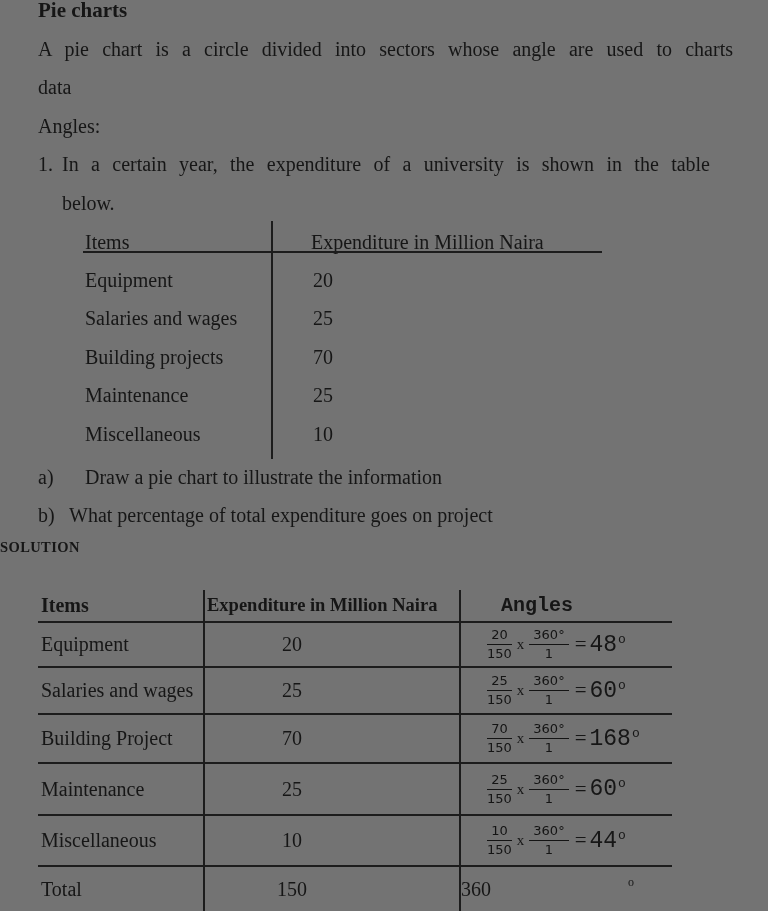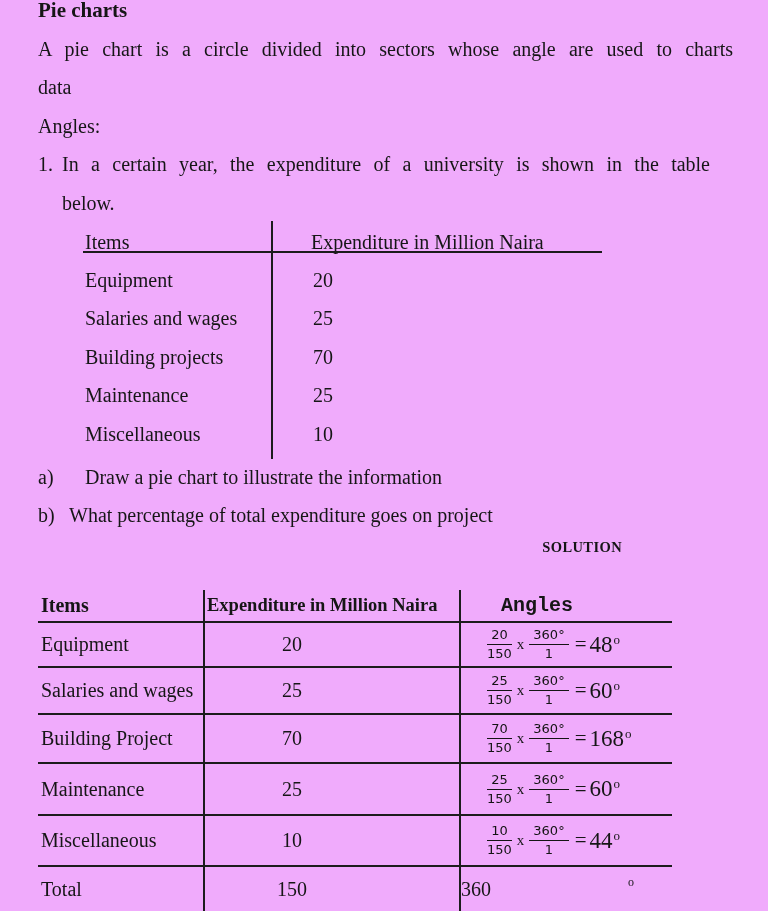--- a/index.html
+++ b/index.html
@@ -1,38 +1,38 @@
 <!DOCTYPE html>
 <html><head>
 <meta charset="utf-8">
 <style>
   html,body{margin:0;padding:0;background:#ffffff;}
   .page{
     position:relative;
     width:768px;height:911px;
-    background:#f0abfc;
+    background:#737373;
     font-family:"Liberation Serif", serif;
     color:#161616;
     font-size:20px;
     overflow:hidden;
   }
   .abs{position:absolute;}
   .doc-title{left:38px;top:-3px;font-weight:bold;font-size:21px;line-height:26px;}
   .flowline{line-height:38.4px;white-space:nowrap;}
   .jline{text-align:justify;text-align-last:justify;line-height:38.4px;}
   .hang-label{position:absolute;left:0;top:0;}
   
   .t1{left:85px;top:223px;width:545px;height:234px;}
   .t1-vline{position:absolute;left:186px;top:-2px;height:238px;width:2px;background:#1c1c1c;}
   .t1-underline{position:absolute;left:-2px;top:28px;width:519px;height:2px;background:#1c1c1c;}
   .t1-row{display:flex;height:38.4px;align-items:center;}
   .t1-c1{width:186px;}
   .t1-c2{padding-left:42px;}
   
-  .solution{left:0;top:539px;width:622px;text-align:right;font-weight:bold;font-size:14.5px;letter-spacing:0.4px;}
+  .solution{left:0;top:539px;width:622px;text-align:left;font-weight:bold;font-size:14.5px;letter-spacing:0.4px;}
   
   .st{
     left:38px;top:590px;width:634px;height:321px;
     display:grid;
     grid-template-columns:165px 256px 213px;
     grid-template-rows:33px 45px 47px 49px 52px 51px auto;
   }
   .st-cell{
     box-sizing:border-box;
     display:flex;align-items:center;
@@ -51,21 +51,21 @@
   .angle-expr{display:flex;align-items:center;}
   .frac{
     display:inline-block;text-align:center;
     font-family:"DejaVu Sans", sans-serif;
     font-size:13px;line-height:1.2;color:#141414;
   }
   .frac .num{display:block;border-bottom:1.8px solid #141414;padding:0 4px 1px;}
   .frac .den{display:block;padding-top:1px;}
   .times{font-size:15px;margin:0 5px;}
   .eq{font-size:21px;margin:0 3px 0 6px;}
-  .result{font-size:23px;white-space:nowrap;}
+  .result{font-size:23px;white-space:nowrap;font-family:Liberation Mono, monospace;}
   .deg{font-size:13px;position:relative;top:-8px;margin-left:1px;}
   .total-num{font-size:20px;}
   .total-deg{font-size:12px;position:relative;top:-7px;margin-left:1px;}
 </style>
 </head>
 <body>
 
 <div class="page">
 
   <div class="abs doc-title">Pie charts</div>

